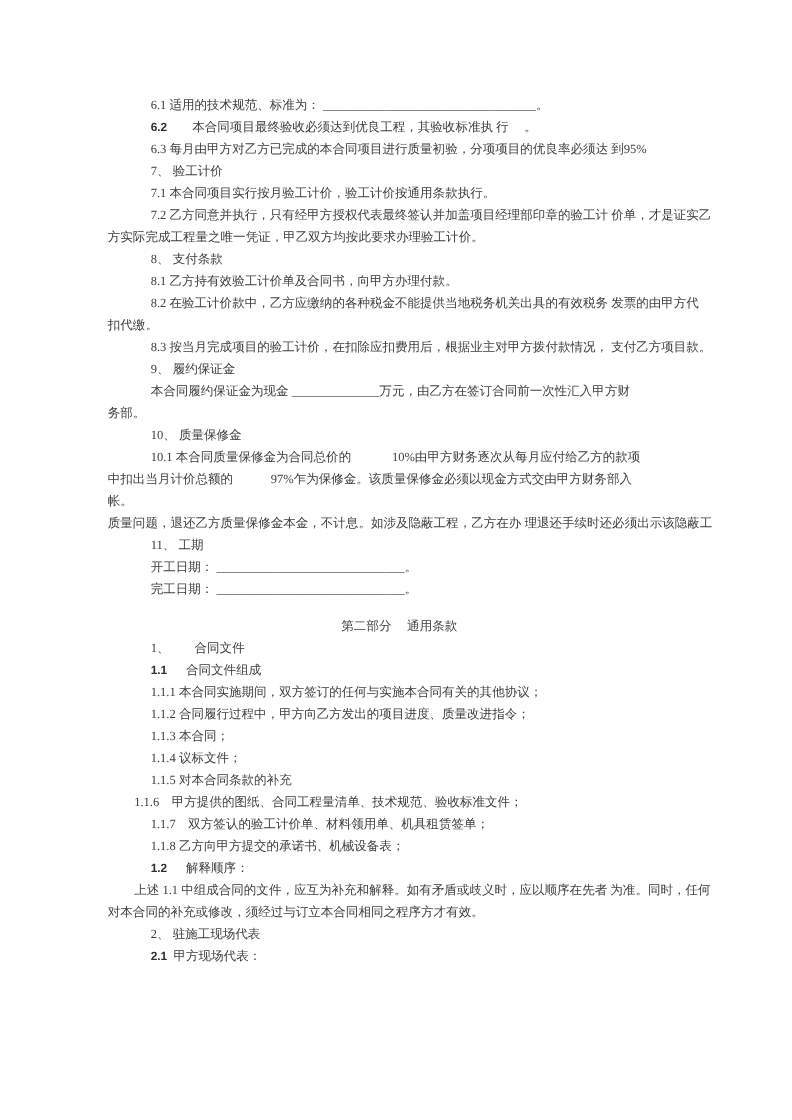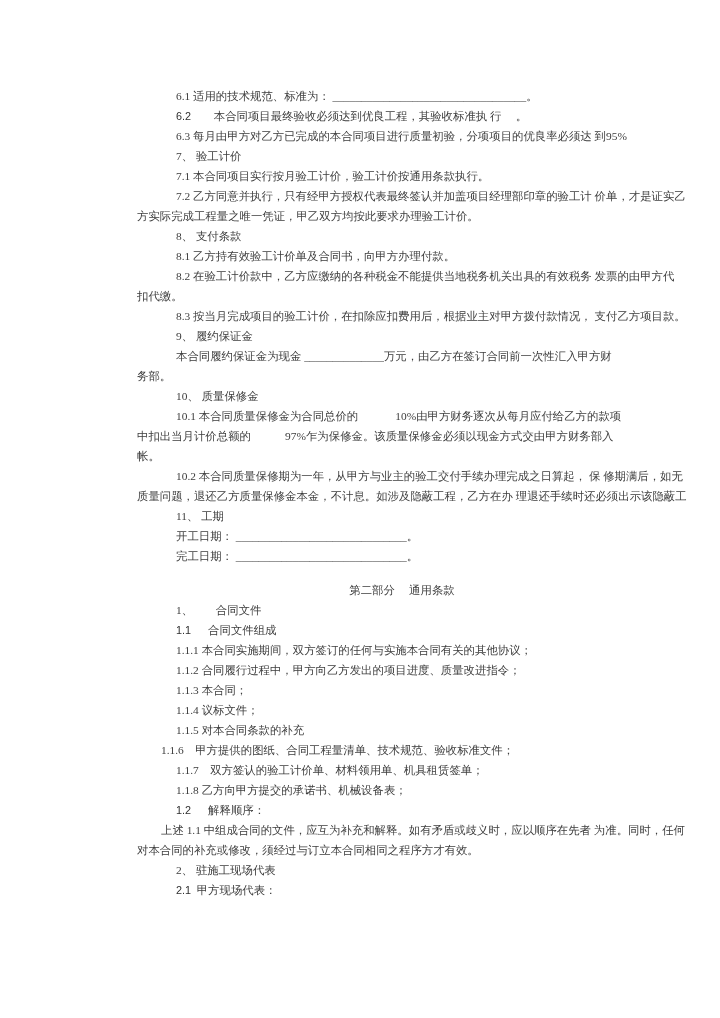--- a/index.html
+++ b/index.html
@@ -14,34 +14,33 @@
     overflow: hidden;
   }
   .sheet {
     position: absolute;
     left: 98px;
     top: 86px;
     width: 548px;
     font-family: "Liberation Serif", "DejaVu Serif", serif;
     font-size: 11.4px;
     color: #3d3d3d;
-    margin-left: 39px;
   }
   .line {
     height: 20px;
     line-height: 20px;
     white-space: pre;
   }
   .line.indent { padding-left: 39px; }
   .line.half   { padding-left: 24px; }
   .line.center { text-align: center; padding-right: 18px; }
   .line.gap-before { margin-top: 14px; }
   .num-strong {
     font-family: "Liberation Sans", "DejaVu Sans", sans-serif;
-    font-weight: normal;
+    font-weight: bold;
     font-size: 10.8px;
     color: #2f2f2f;
   }
 </style>
 </head>
 <body>
 
 <div class="sheet">
     <div class="line indent">6.1 适用的技术规范、标准为： __________________________________。</div>
     <div class="line indent"><span class="num-strong">6.2</span>　　本合同项目最终验收必须达到优良工程，其验收标准执 行　 。</div>
@@ -55,21 +54,20 @@
     <div class="line indent">8.2 在验工计价款中，乙方应缴纳的各种税金不能提供当地税务机关出具的有效税务 发票的由甲方代</div>
     <div class="line body">扣代缴。</div>
     <div class="line indent">8.3 按当月完成项目的验工计价，在扣除应扣费用后，根据业主对甲方拨付款情况， 支付乙方项目款。</div>
     <div class="line indent">9、 履约保证金</div>
     <div class="line indent">本合同履约保证金为现金 ______________万元，由乙方在签订合同前一次性汇入甲方财</div>
     <div class="line body">务部。</div>
     <div class="line indent">10、 质量保修金</div>
     <div class="line indent">10.1 本合同质量保修金为合同总价的　　　 10%由甲方财务逐次从每月应付给乙方的款项</div>
     <div class="line body">中扣出当月计价总额的　　　97%乍为保修金。该质量保修金必须以现金方式交由甲方财务部入</div>
     <div class="line body">帐。</div>
-    <div class="line indent">10.2 本合同质量保修期为一年，从甲方与业主的验工交付手续办理完成之日算起， 保 修期满后，如无</div>
     <div class="line body">质量问题，退还乙方质量保修金本金，不计息。如涉及隐蔽工程，乙方在办 理退还手续时还必须出示该隐蔽工</div>
     <div class="line indent">11、 工期</div>
     <div class="line indent">开工日期： ______________________________。</div>
     <div class="line indent">完工日期： ______________________________。</div>
     <div class="line center gap-before">第二部分　 通用条款</div>
     <div class="line indent">1、　　合同文件</div>
     <div class="line indent"><span class="num-strong">1.1</span>　  合同文件组成</div>
     <div class="line indent">1.1.1 本合同实施期间，双方签订的任何与实施本合同有关的其他协议；</div>
     <div class="line indent">1.1.2 合同履行过程中，甲方向乙方发出的项目进度、质量改进指令；</div>
     <div class="line indent">1.1.3 本合同；</div>

